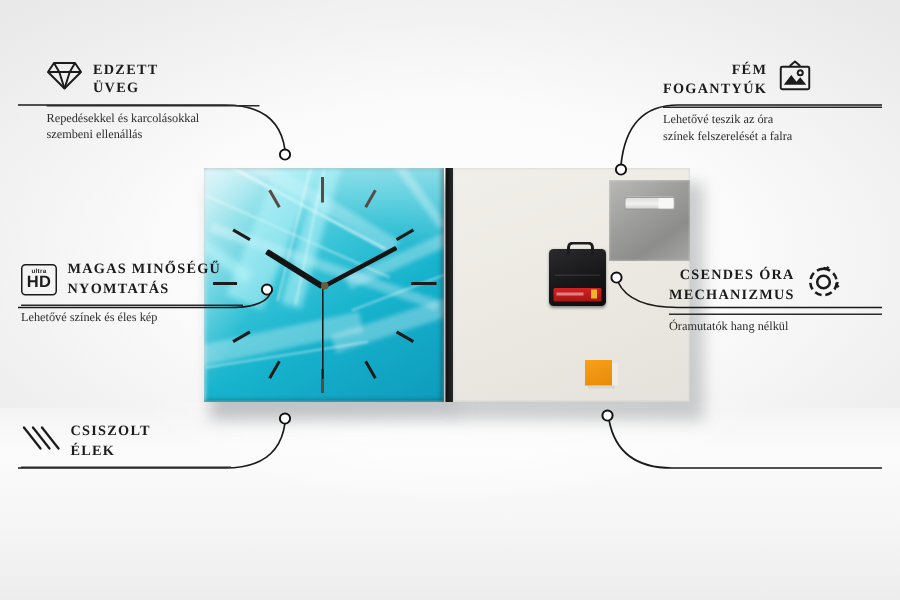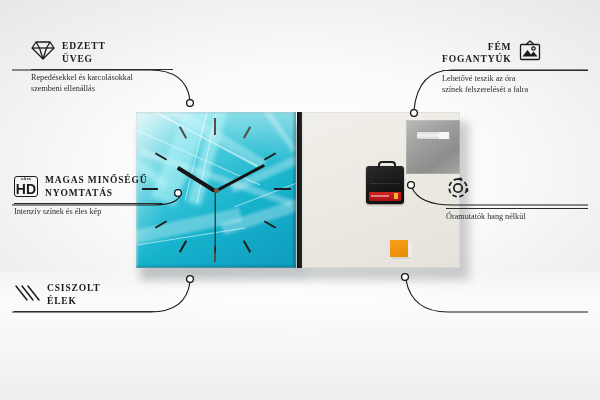--- a/index.html
+++ b/index.html
@@ -115,21 +115,21 @@
     font-size:8.2px;color:#2d2d2d;line-height:10.5px;margin-top:3px;white-space:nowrap;
   }
   .lab-desc.ta-r{}
 
   .ico{flex:0 0 auto;display:block;}
   .hdbox{
     width:22px;height:19px;border:1.4px solid #1b1b1b;border-radius:3px;
     display:flex;flex-direction:column;align-items:center;justify-content:center;line-height:1;
   }
   .hdbox .u{font-family:"Liberation Sans",sans-serif;font-size:4.2px;font-weight:700;letter-spacing:.2px;color:#1b1b1b;}
-  .hdbox .h{font-family:"Liberation Sans",sans-serif;font-size:14px;font-weight:700;letter-spacing:.2px;color:#1b1b1b;margin-top:.5px;}
+  .hdbox .h{font-family:"Liberation Sans",sans-serif;font-size:11px;font-weight:700;letter-spacing:.2px;color:#1b1b1b;margin-top:.5px;}
 </style>
 </head>
 <body>
 
 <div class="stage">
 
   <div class="surface"></div>
   <div class="surface-glow"></div>
 
   <div class="clock-wrap">
@@ -242,21 +242,21 @@
       <span class="ico hdbox">
         <span class="u">ultra</span>
         <span class="h">HD</span>
       </span>
       <span class="lab-title">
         <span>MAGAS MINŐSÉGŰ</span><br><span>NYOMTATÁS</span>
       </span>
     </div>
     <div class="lab-rule" style="width:148px;"></div>
     <div class="lab-desc">
-      <span>Intenzív színek és éles kép</span>
+      <span>Lehetővé színek és éles kép</span>
     </div>
   </div>
 
   <div class="label" style="left:14px;top:282px;width:140px;">
     <div class="lab-head">
       <span class="ico">
         <svg width="26" height="20" viewBox="0 0 26 20" fill="none" stroke="#1b1b1b" stroke-width="1.5" stroke-linecap="round">
           <path d="M2 3 L13 17"></path>
             <path d="M8 3 L19 17"></path>
             <path d="M14 3 L25 17"></path>
@@ -284,20 +284,23 @@
       </span>
     </div>
     <div class="lab-rule" style="width:146px;"></div>
     <div class="lab-desc ta-r">
       <span>Lehetővé teszik az óra</span><br><span>színek felszerelését a falra</span>
     </div>
   </div>
 
   <div class="label" style="left:446px;top:176px;width:142px;">
     <div class="lab-head right">
+      <span class="lab-title ta-r">
+        <span>CSENDES ÓRA</span><br><span>MECHANIZMUS</span>
+      </span>
       <span class="ico">
         <svg width="24" height="24" viewBox="0 0 24 24" fill="none" stroke="#1b1b1b" stroke-width="1.7" stroke-linejoin="round">
           <path d="M12 2.6 L14.2 3.2 L15.4 1.9 M21.4 12 L20.8 14.2 L22.1 15.4"></path>
           <circle cx="12" cy="12" r="4.2"></circle>
           <path d="M12 3.2 A8.8 8.8 0 0 1 20.8 12 A8.8 8.8 0 0 1 12 20.8 A8.8 8.8 0 0 1 3.2 12 A8.8 8.8 0 0 1 12 3.2 Z" stroke-dasharray="4.6 2.6"></path>
         </svg>
       </span>
     </div>
     <div class="lab-rule" style="width:142px;"></div>
     <div class="lab-desc ta-r">

